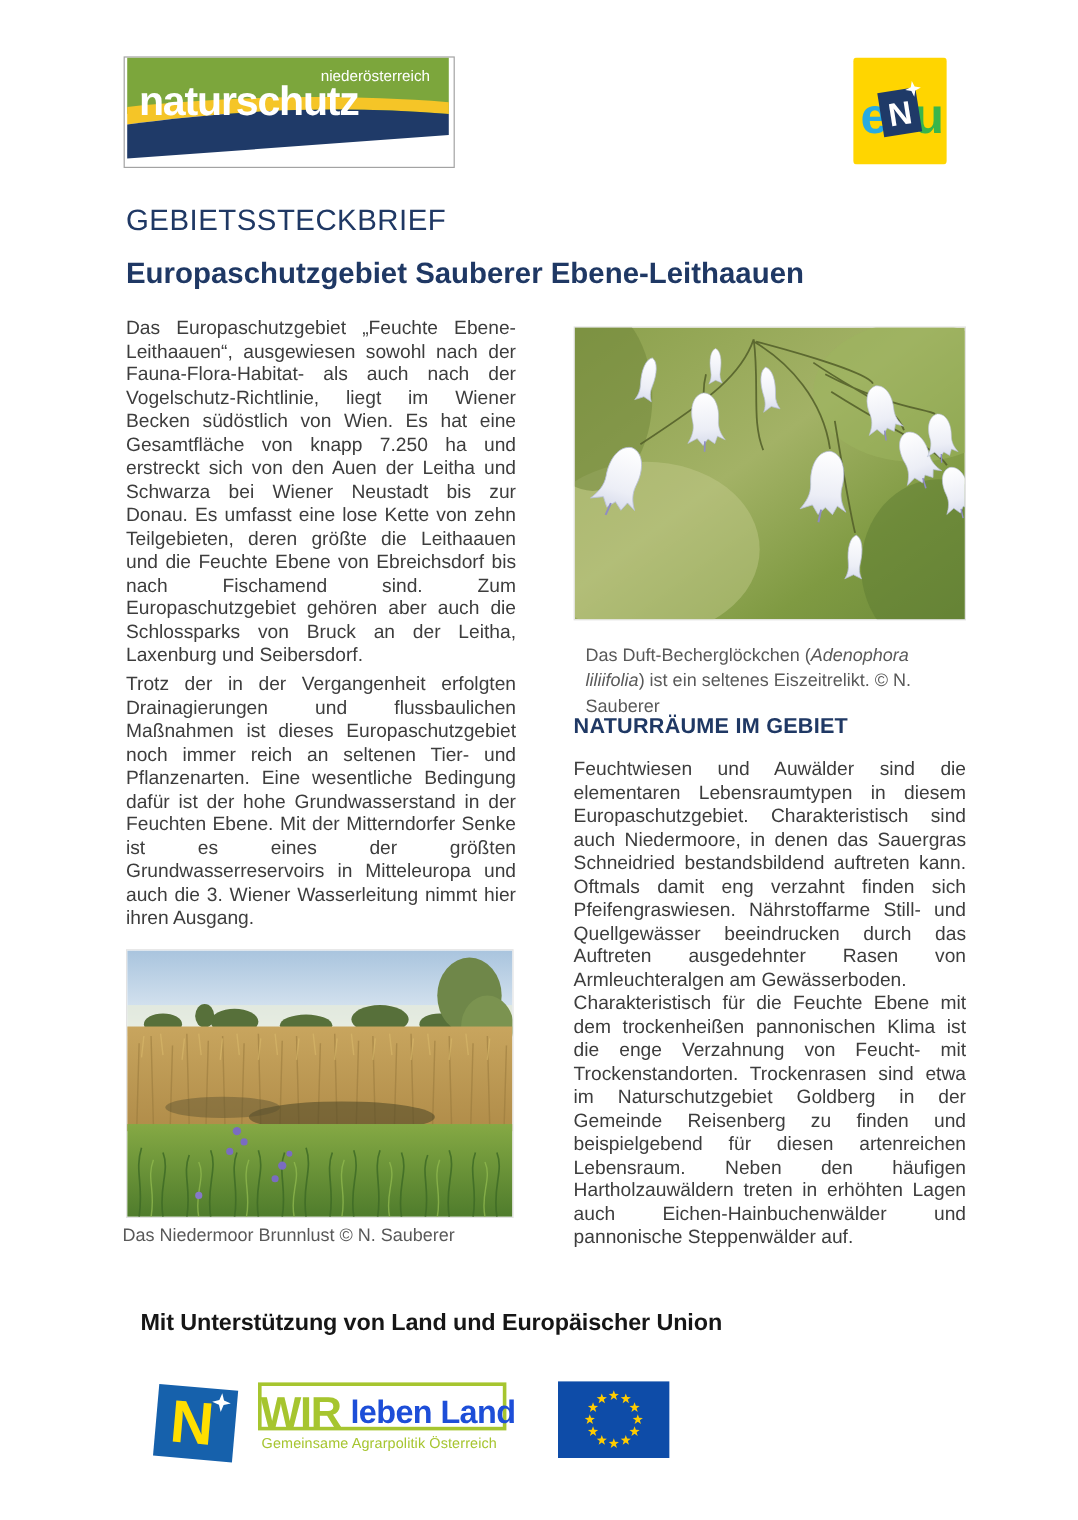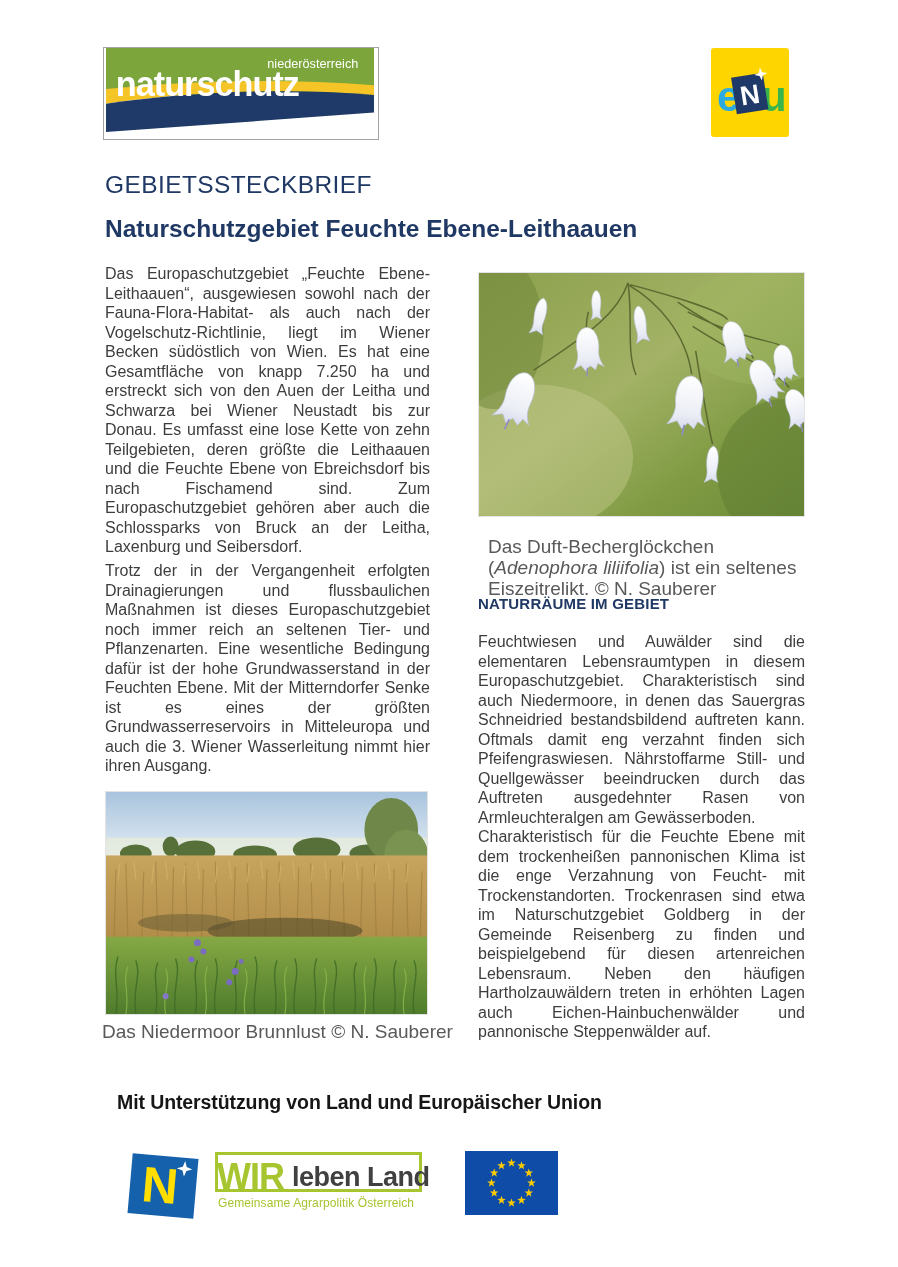--- a/index.html
+++ b/index.html
@@ -8,34 +8,34 @@
   .abs{position:absolute;}
   .kicker{left:105px;top:171px;font-size:24.5px;letter-spacing:.4px;color:#1f3864;}
   .doc-title{left:105px;top:215px;font-size:24.5px;font-weight:bold;color:#1f3864;}
   .body-par{width:325px;font-size:16px;line-height:19.5px;text-align:justify;
             color:#3d3d3d;hyphens:none;}
   .p-l1{left:105px;top:264px;}
   .p-l2{left:105px;top:561px;}
   .photo{border:1px solid #e3e3e3;box-sizing:border-box;}
   .photo-left{left:105px;top:791px;width:323px;height:224px;}
   .photo-right{left:478px;top:272px;width:327px;height:245px;}
-  .caption{font-size:19px;color:#595959;}
+  .caption{font-size:15px;color:#595959;}
   .cap-left{left:102px;top:1021px;}
   .cap-right{left:488px;top:536px;width:322px;line-height:21px;}
   .cap-right i{font-style:italic;}
-  .sec-head{left:478px;top:595px;font-size:15px;font-weight:bold;color:#1f3864;letter-spacing:.2px;}
+  .sec-head{left:478px;top:595px;font-size:18px;font-weight:bold;color:#1f3864;letter-spacing:.2px;}
   .r-body{left:478px;top:632px;width:327px;}
   .r-body .body-par{position:static;margin:0;width:327px;}
   .support{left:117px;top:1091px;font-size:19.5px;font-weight:bold;color:#161616;letter-spacing:-.1px;}
   .ns-logo{left:103px;top:47px;width:274px;height:91px;border:1px solid #a3a3a3;}
   .enu-logo{left:711px;top:48px;width:78px;height:89px;}
   .noe-logo{left:118px;top:1146px;width:90px;height:80px;}
   .wir-box{left:215px;top:1152px;width:207px;height:40px;border:3px solid #a6c52f;box-sizing:border-box;}
   .wir-word{left:217px;top:1156px;font-size:36px;font-weight:bold;color:#a6c52f;letter-spacing:-1px;}
-  .wir-rest{left:292px;top:1162px;font-size:27px;font-weight:bold;color:#404040;letter-spacing:-.5px;text-align:center;}
+  .wir-rest{left:292px;top:1162px;font-size:27px;font-weight:bold;color:#1d4ed8;letter-spacing:-.5px;text-align:center;}
   .wir-sub{left:218px;top:1196px;font-size:12px;color:#a6c52f;white-space:nowrap;letter-spacing:.1px;}
   .eu-flag{left:465px;top:1151px;width:93px;height:64px;}
   .eu-text{left:574px;top:1149px;font-size:21.5px;line-height:28px;font-weight:bold;color:#2456a4;}
   svg text{font-family:"Liberation Sans",sans-serif;}
 </style>
 </head>
 <body>
 
 <svg width="0" height="0" style="position:absolute" aria-hidden="true">
   <defs>
@@ -91,21 +91,21 @@
     <text x="50" y="63" font-size="42" font-weight="bold" fill="#39b54a">u</text>
     <g transform="translate(39,47) rotate(-9)">
       <rect x="-16" y="-20" width="32" height="37" fill="#1f3a68"></rect>
       <text x="0" y="9" text-anchor="middle" font-size="27" font-weight="bold" fill="#ffffff">N</text>
       <use href="#star4" transform="translate(14,-19) scale(1.1)" fill="#ffffff"></use>
     </g>
   </svg>
 </div>
 
 <div class="abs kicker">GEBIETSSTECKBRIEF</div>
-<div class="abs doc-title">Naturschutzgebiet Feuchte Ebene-Leithaauen</div>
+<div class="abs doc-title">Europaschutzgebiet Sauberer Ebene-Leithaauen</div>
 
 <div class="abs body-par p-l1">Das Europaschutzgebiet „Feuchte Ebene-Leithaauen“, ausgewiesen sowohl nach der Fauna-Flora-Habitat- als auch nach der Vogelschutz-Richtlinie, liegt im Wiener Becken südöstlich von Wien. Es hat eine Gesamtfläche von knapp 7.250 ha und erstreckt sich von den Auen der Leitha und Schwarza bei Wiener Neustadt bis zur Donau. Es umfasst eine lose Kette von zehn Teilgebieten, deren größte die Leithaauen und die Feuchte Ebene von Ebreichsdorf bis nach Fischamend sind. Zum Europaschutzgebiet gehören aber auch die Schlossparks von Bruck an der Leitha, Laxenburg und Seibersdorf.</div>
 <div class="abs body-par p-l2">Trotz der in der Vergangenheit erfolgten Drainagierungen und flussbaulichen Maßnahmen ist dieses Europaschutzgebiet noch immer reich an seltenen Tier- und Pflanzenarten. Eine wesentliche Bedingung dafür ist der hohe Grundwasserstand in der Feuchten Ebene. Mit der Mitterndorfer Senke ist es eines der größten Grundwasserreservoirs in Mitteleuropa und auch die 3. Wiener Wasserleitung nimmt hier ihren Ausgang.</div>
 
 <div class="abs photo photo-right">
   <svg width="325" height="243" viewBox="0 0 327 250" preserveAspectRatio="none">
     <rect width="327" height="250" fill="url(#lawnGrad)"></rect>
     <ellipse cx="60" cy="190" rx="95" ry="75" fill="#c6cc8d" opacity=".45"></ellipse>
     <ellipse cx="285" cy="55" rx="85" ry="60" fill="#9db45e" opacity=".55"></ellipse>
     <ellipse cx="305" cy="205" rx="65" ry="75" fill="#5e7c31" opacity=".5"></ellipse>

